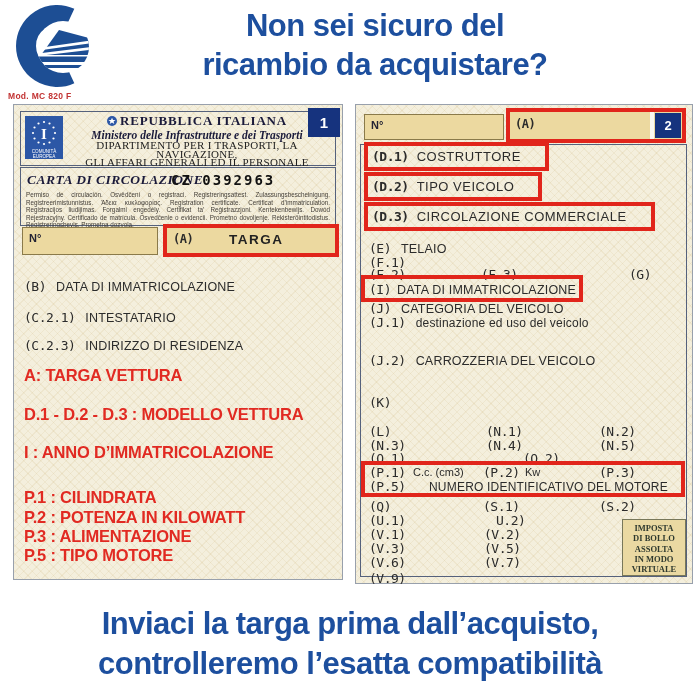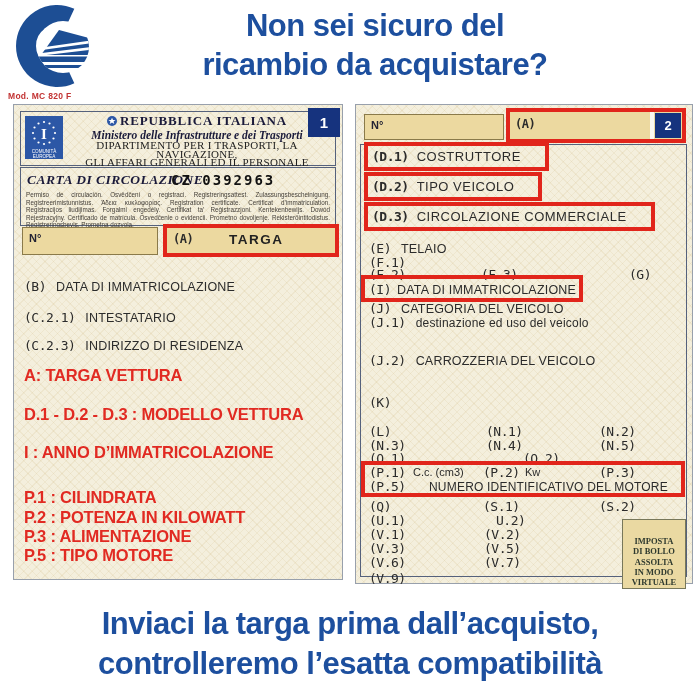--- a/index.html
+++ b/index.html
@@ -69,21 +69,21 @@
   .d-field{position:absolute;left:8px;padding:1px 24px 2px 4px;white-space:nowrap;text-align:right;}
   .d-field .code{font-weight:bold;}
   .d-field .lbl{font-size:13px;margin-left:8px;letter-spacing:0.5px;}
   .col{position:absolute;white-space:nowrap;}
   .i-box{position:absolute;left:5px;top:170px;width:210px;height:18px;padding:1px 0 0 4px;white-space:nowrap;}
   .p-box{position:absolute;left:5px;top:356px;width:316px;height:28px;padding:0;}
   .p-box span{position:absolute;white-space:nowrap;}
   .unit{font-size:11px;color:#2b2b2b;}
   .stamp{position:absolute;left:266px;top:414px;width:62px;height:52px;background:#ead9a2;
     border:1px solid #77775a;font-family:"Liberation Serif",serif;font-weight:bold;font-size:8.5px;
-    line-height:10.3px;color:#2f3a2f;text-align:center;white-space:pre-line;padding-top:16px;}
+    line-height:10.3px;color:#2f3a2f;text-align:center;white-space:pre-line;padding-top:3px;}
 </style>
 </head>
 <body>
 
 <div class="canvas">
 
   <svg class="logo" viewBox="0 0 84 86">
     <path d="M54.1 14.9 A31 31 0 1 0 54.1 71.1" fill="none" stroke="#1d4e94" stroke-width="20"></path>
     <circle cx="47" cy="44" r="26" fill="#ffffff"></circle>
     <clipPath id="lc">

